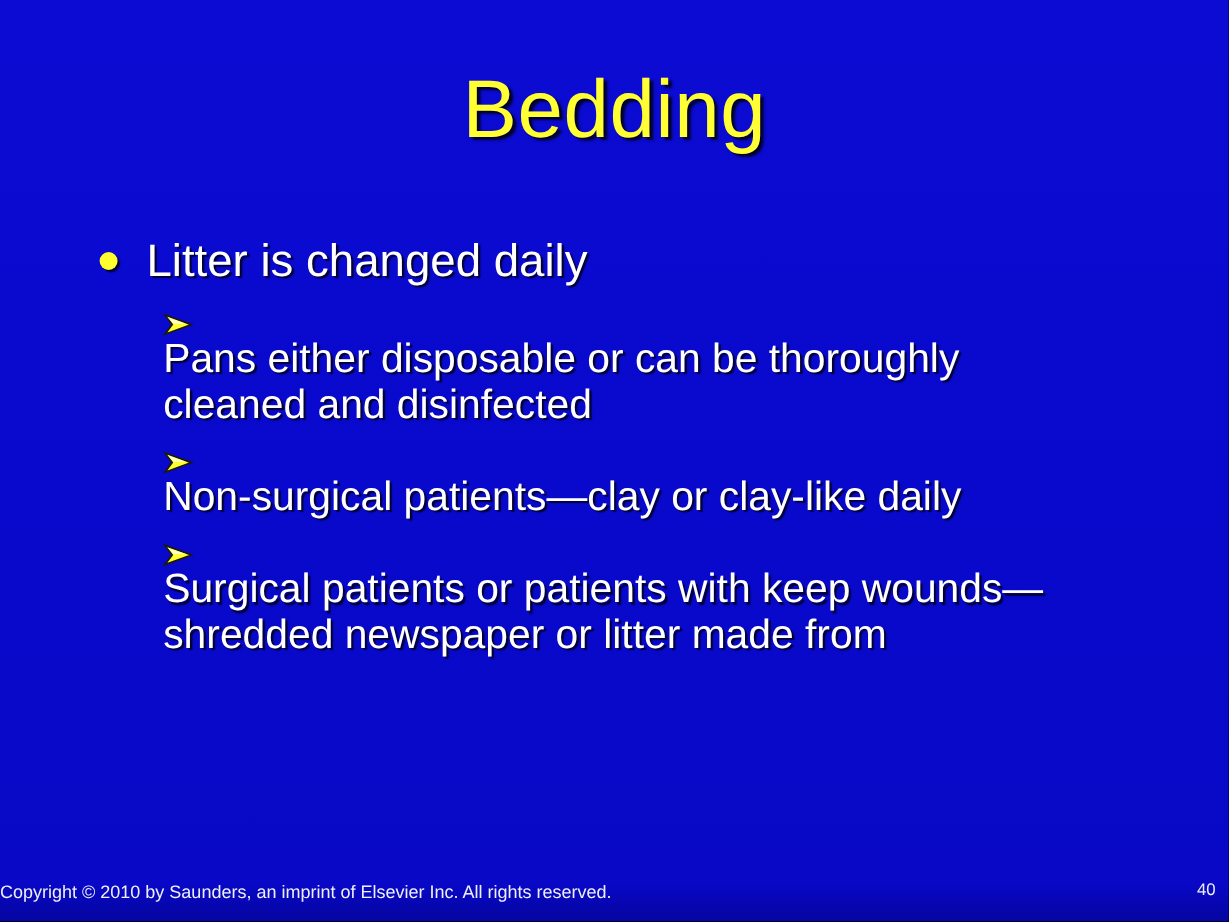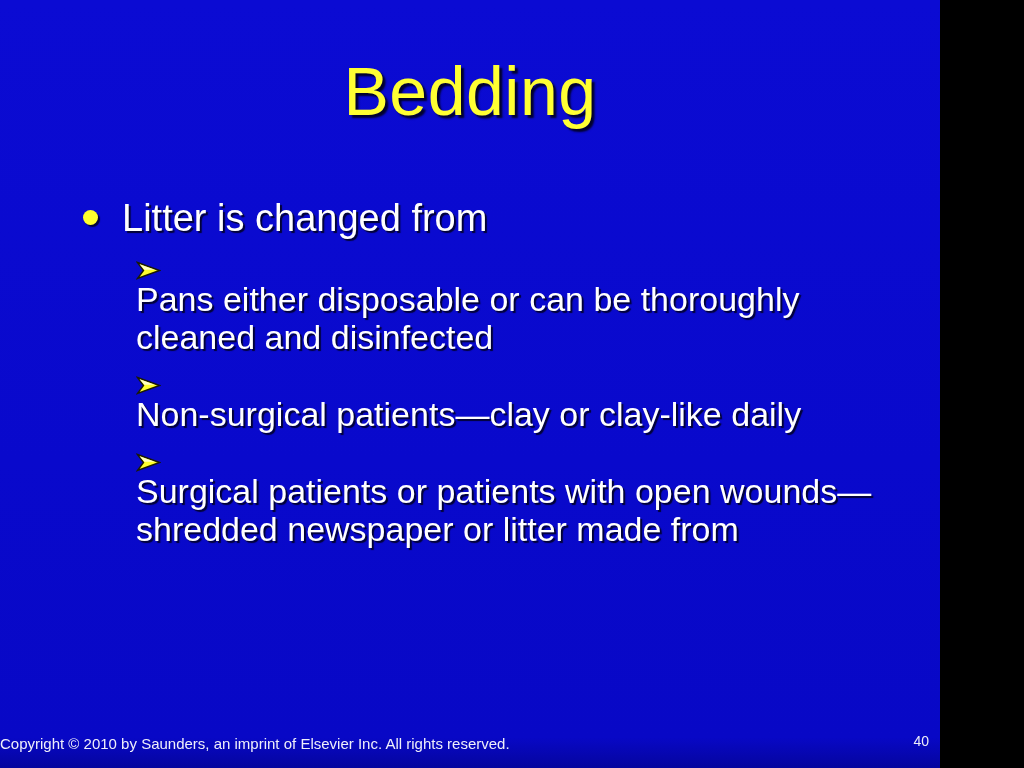--- a/index.html
+++ b/index.html
@@ -2,21 +2,21 @@
 <html><head>
 <meta charset="utf-8">
 <style>
   html, body {
     margin: 0;
     padding: 0;
     background: #000;
   }
   .slide {
     position: relative;
-    width: 940px;
+    width: 1024px;
     height: 768px;
     overflow: hidden;
     background: linear-gradient(180deg, #0B0BD3 0%, #0909CC 60%, #0808C6 96%, #05059E 100%);
     font-family: "Liberation Sans", "DejaVu Sans", sans-serif;
   }
   .slide-title {
     position: absolute;
     top: 52px;
     left: 0;
     width: 100%;
@@ -92,21 +92,21 @@
 <div class="slide">
 
   <div class="slide-title">Bedding</div>
 
   <div class="content">
 
 
     <div class="item l1">
       <span class="dot-marker"></span>
       <div class="text-block">
-        <div class="line">Litter is changed from</div>
+        <div class="line">Litter is changed daily</div>
       </div>
     </div>
 
     <div class="item l2">
       <svg class="arrow-marker" width="25" height="19" viewBox="0 0 25 19">
         <polygon points="1.5,1.5 23.5,9.5 1.5,17.5 7.5,9.5" fill="#FFFF2E" stroke="#1A1A05" stroke-width="1.4" stroke-linejoin="miter"></polygon>
         <polygon points="3.5,3.2 19,8.7 8.5,8.7" fill="#FFFFE0" opacity="0.85"></polygon>
       </svg>
       <div class="text-block">
         <div class="line">Pans either disposable or can be thoroughly</div>
@@ -123,21 +123,21 @@
         <div class="line">Non-surgical patients—clay or clay-like daily</div>
       </div>
     </div>
 
     <div class="item l2">
       <svg class="arrow-marker" width="25" height="19" viewBox="0 0 25 19">
         <polygon points="1.5,1.5 23.5,9.5 1.5,17.5 7.5,9.5" fill="#FFFF2E" stroke="#1A1A05" stroke-width="1.4" stroke-linejoin="miter"></polygon>
         <polygon points="3.5,3.2 19,8.7 8.5,8.7" fill="#FFFFE0" opacity="0.85"></polygon>
       </svg>
       <div class="text-block">
-        <div class="line">Surgical patients or patients with open wounds—</div>
+        <div class="line">Surgical patients or patients with keep wounds—</div>
         <div class="line">shredded newspaper or litter made from</div>
       </div>
     </div>
 
   </div>
 
   <div class="footer-bar">Copyright © 2010 by Saunders, an imprint of Elsevier Inc. All rights reserved.</div>
   <div class="page-number">40</div>
 
 </div>

